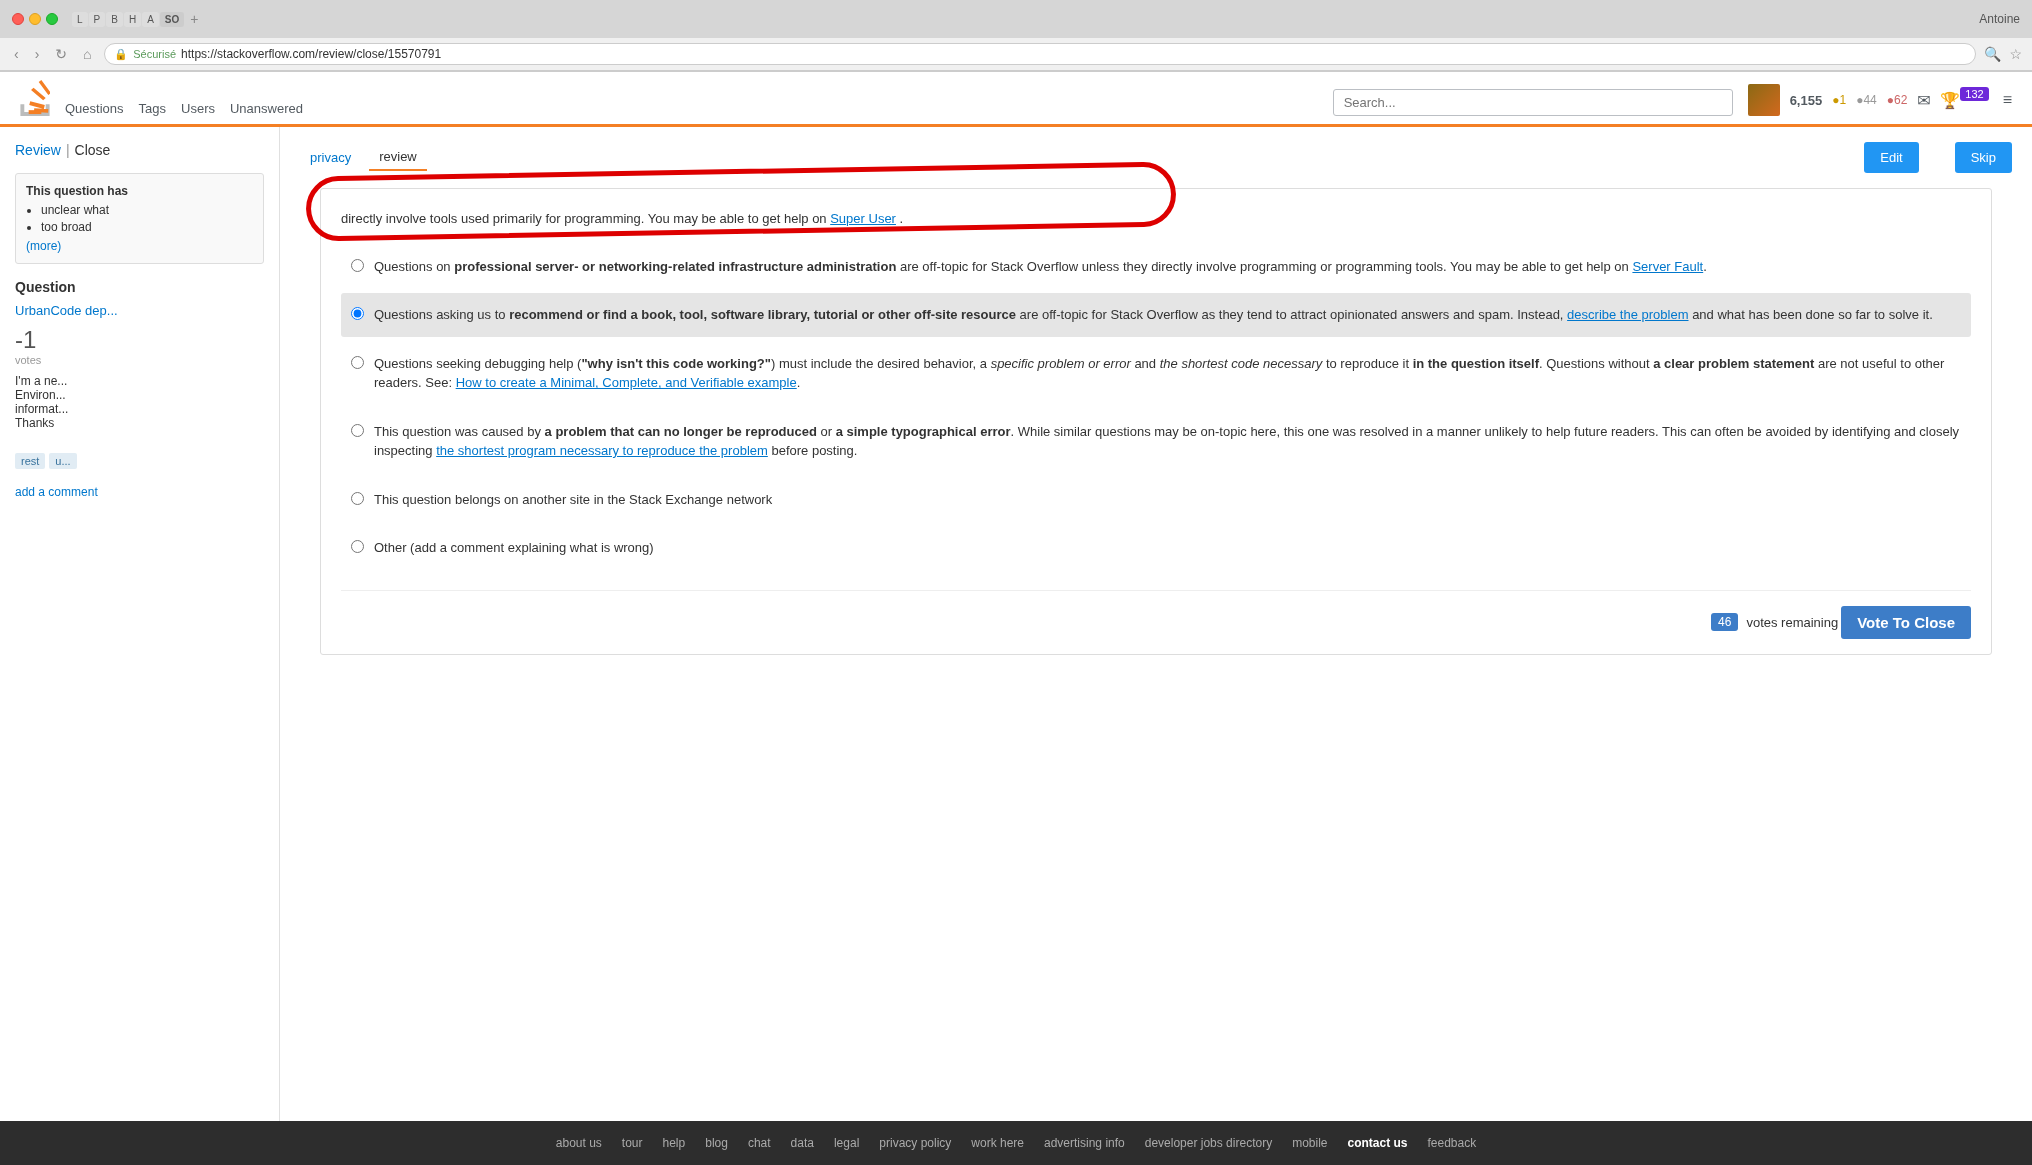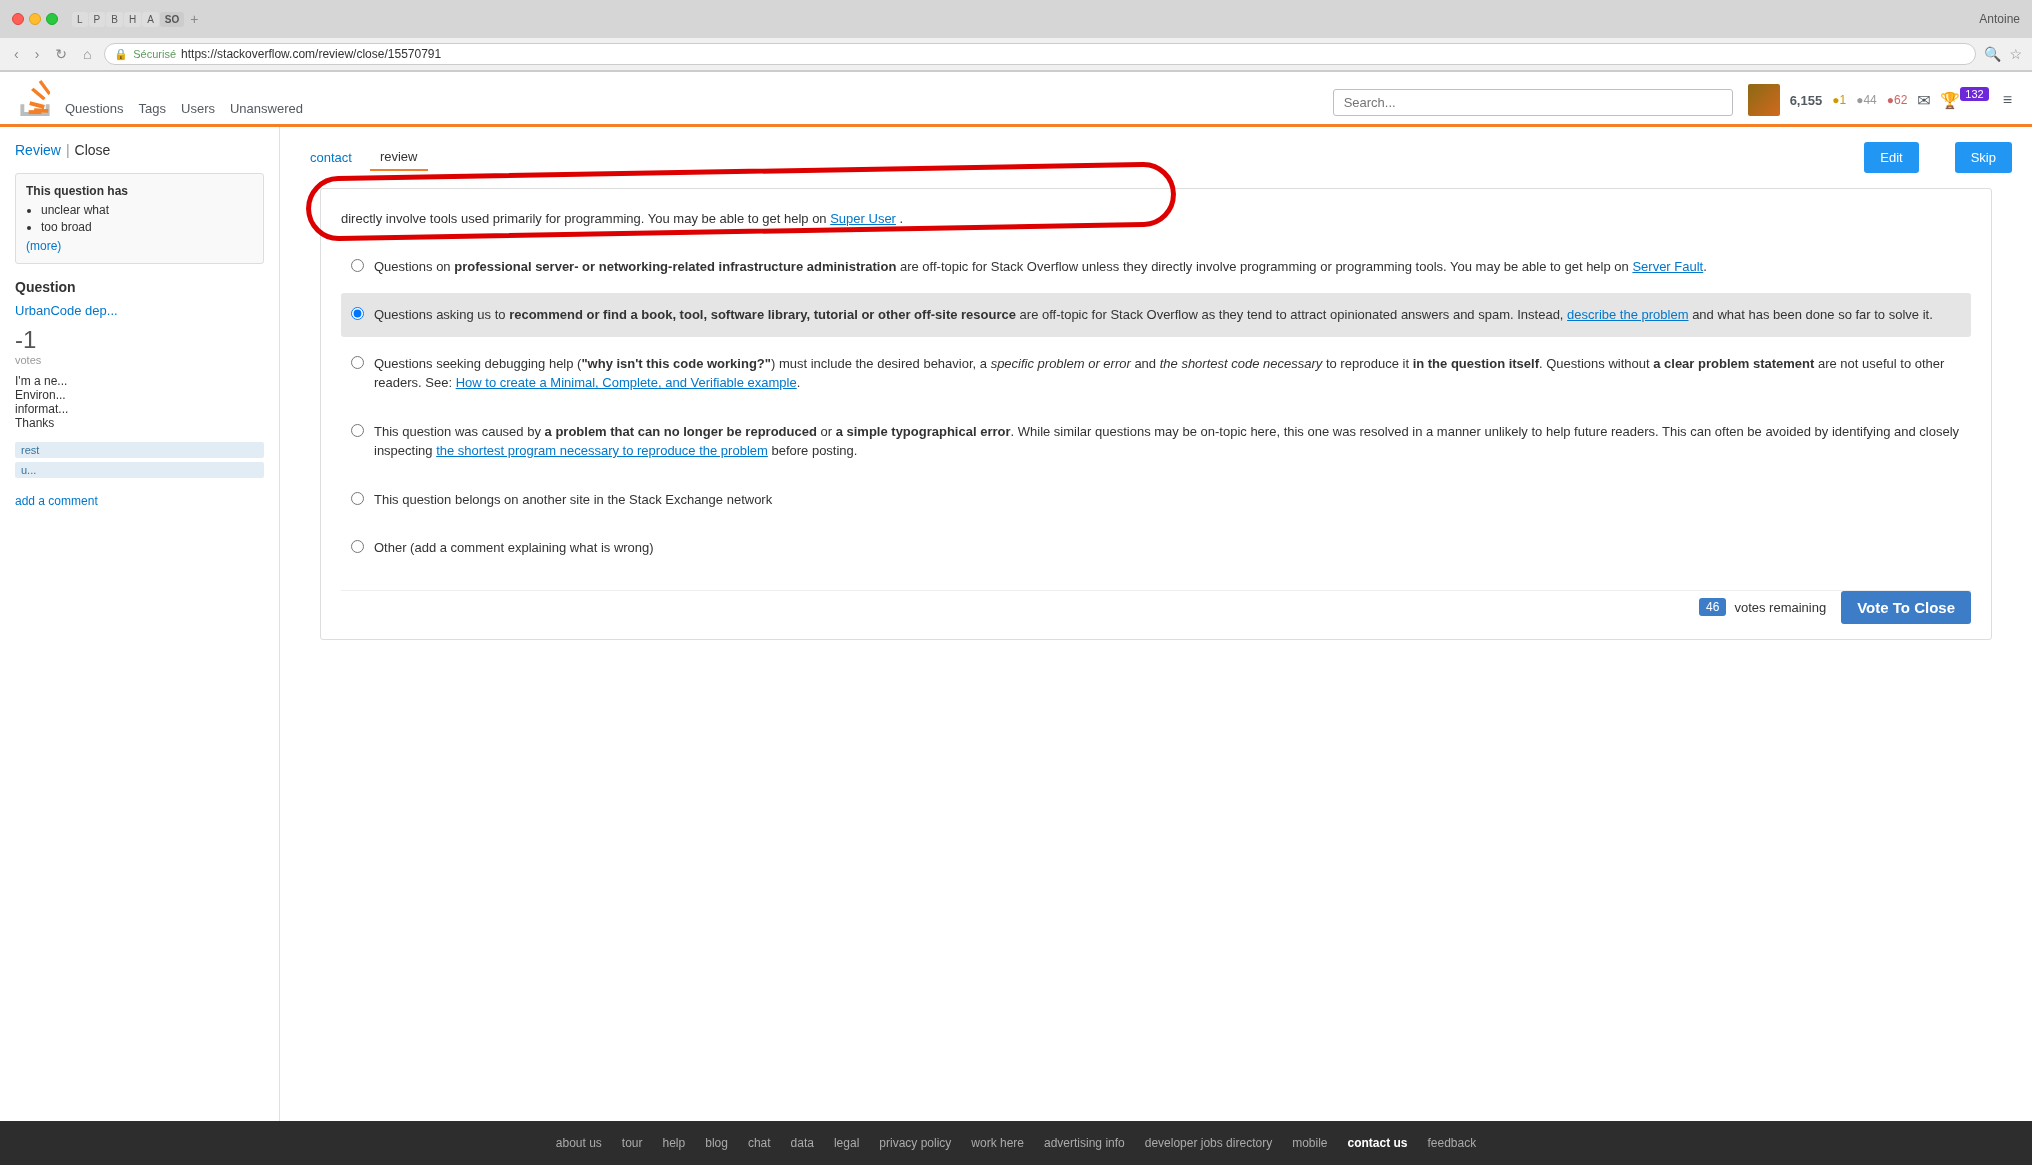--- a/index.html
+++ b/index.html
@@ -144,21 +144,21 @@
     .question-title { font-size: 14px; font-weight: bold; color: #333; margin-bottom: 8px; }
     .question-link { color: #0077cc; text-decoration: none; font-size: 13px; }
     .vote-count {
       font-size: 24px;
       color: #555;
       text-align: left;
       font-weight: normal;
     }
     .votes-label { font-size: 11px; color: #999; }
     .question-body { font-size: 12px; color: #333; margin: 8px 0; }
-    .tags { display: flex; gap: 4px; flex-wrap: wrap; margin-top: 12px; flex-direction: column; }
+    .tags { display: flex; gap: 4px; flex-wrap: wrap; margin-top: 23px; }
     .tag {
       background: #e1ecf4;
       color: #39739d;
       border-radius: 2px;
       padding: 2px 6px;
       font-size: 11px;
     }
     .add-comment { color: #0077cc; text-decoration: none; font-size: 12px; }
     .dialog-box {
       background: #fff;
@@ -200,22 +200,23 @@
       padding: 8px 16px;
       font-size: 13px;
       cursor: pointer;
     }
 
     
     .dialog-footer {
       display: flex;
       justify-content: flex-end;
       align-items: center;
-      gap: 15px;
+      gap: 3px;
       margin-top: 20px;
+      padding-top: 15px;
       border-top: 1px solid #eee;
     }
     .votes-remaining {
       display: flex;
       align-items: center;
       gap: 8px;
       font-size: 13px;
     }
     .votes-num {
       background: #3d7dc8;
@@ -398,21 +399,21 @@
         </div>
       </div>
 
       <a class="add-comment" href="#">add a comment</a>
     </div>
 
     <div class="right-panel">
 
       <div class="review-header">
         <div class="review-nav-row">
-          <span style="color:#0077cc;font-size:13px;cursor:pointer;padding:5px 10px;">contact</span>
+          <span style="color:#0077cc;font-size:13px;cursor:pointer;padding:5px 10px;">privacy</span>
           <span style="color:#333;font-size:13px;cursor:pointer;padding:5px 10px;border-bottom:2px solid #f47f24;">review</span>
         </div>
         <div class="right-action-row">
           <button class="btn-edit">Edit</button>
           <button class="btn-skip">Skip</button>
         </div>
       </div>
 
       <div class="dialog-box" style="position:relative;">
 

